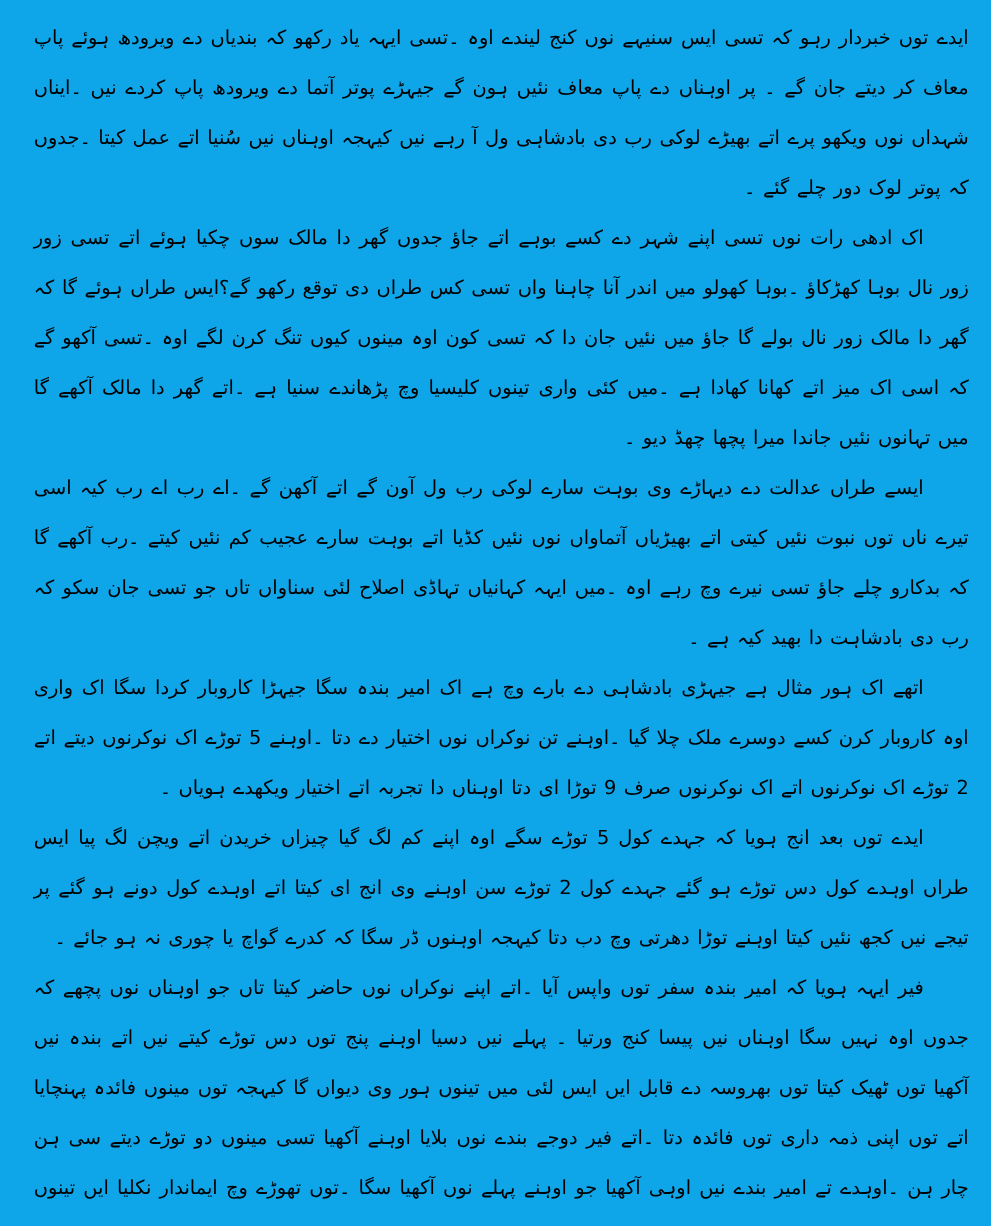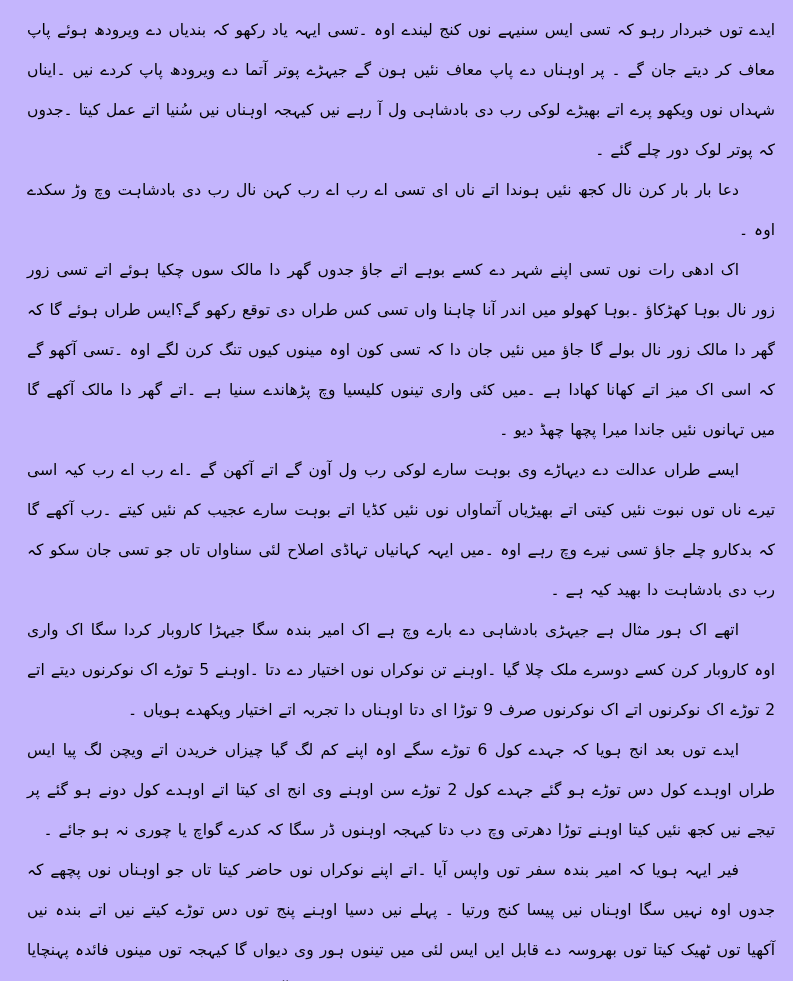--- a/index.html
+++ b/index.html
@@ -15,37 +15,36 @@
   .page {
     box-sizing: border-box;
     width: 793px;
     height: 981px;
     padding: 10px 18px 0 27px;
     direction: rtl;
     unicode-bidi: embed;
     font-family: "DejaVu Sans", sans-serif;
     font-size: 15.5px;
     color: #000000;
-    background: #c4b5fd;
+    background: #0ea5e9;
   }
   .para {
     margin: 0;
     text-align: justify;
     line-height: 40px;
     word-spacing: 1px;
   }
   .para.indent {
     text-indent: 36px;
   }
 </style>
 </head>
 <body>
 
 <div class="page" lang="pa" dir="rtl">
   <p class="para">ایدے توں خبردار رہو کہ تسی ایس سنیہے نوں کنج لیندے اوہ ۔تسی ایہہ یاد رکھو کہ بندیاں دے ویرودھ ہوئے پاپ معاف کر دیتے جان گے ۔ پر اوہناں دے پاپ معاف نئیں ہون گے جیہڑے پوتر آتما دے ویرودھ پاپ کردے نیں ۔ایناں شہداں نوں ویکھو پرے اتے بھیڑے لوکی رب دی بادشاہی ول آ رہے نیں کیہجہ اوہناں نیں سُنیا اتے عمل کیتا ۔جدوں کہ پوتر لوک دور چلے گئے ۔</p>
-  <p class="para indent">دعا بار بار کرن نال کجھ نئیں ہوندا اتے ناں ای تسی اے رب اے رب کہن نال رب دی بادشاہت وچ وڑ سکدے اوہ ۔</p>
   <p class="para indent">اک ادھی رات نوں تسی اپنے شہر دے کسے بوہے اتے جاؤ جدوں گھر دا مالک سوں چکیا ہوئے اتے تسی زور زور نال بوہا کھڑکاؤ ۔بوہا کھولو میں اندر آنا چاہنا واں تسی کس طراں دی توقع رکھو گے؟ایس طراں ہوئے گا کہ گھر دا مالک زور نال بولے گا جاؤ میں نئیں جان دا کہ تسی کون اوہ مینوں کیوں تنگ کرن لگے اوہ ۔تسی آکھو گے کہ اسی اک میز اتے کھانا کھادا ہے ۔میں کئی واری تینوں کلیسیا وچ پڑھاندے سنیا ہے ۔اتے گھر دا مالک آکھے گا میں تہانوں نئیں جاندا میرا پچھا چھڈ دیو ۔</p>
   <p class="para indent">ایسے طراں عدالت دے دیہاڑے وی بوہت سارے لوکی رب ول آون گے اتے آکھن گے ۔اے رب اے رب کیہ اسی تیرے ناں توں نبوت نئیں کیتی اتے بھیڑیاں آتماواں نوں نئیں کڈیا اتے بوہت سارے عجیب کم نئیں کیتے ۔رب آکھے گا کہ بدکارو چلے جاؤ تسی نیرے وچ رہے اوہ ۔میں ایہہ کہانیاں تہاڈی اصلاح لئی سناواں تاں جو تسی جان سکو کہ رب دی بادشاہت دا بھید کیہ ہے ۔</p>
   <p class="para indent">اتھے اک ہور مثال ہے جیہڑی بادشاہی دے بارے وچ ہے اک امیر بندہ سگا جیہڑا کاروبار کردا سگا اک واری اوہ کاروبار کرن کسے دوسرے ملک چلا گیا ۔اوہنے تن نوکراں نوں اختیار دے دتا ۔اوہنے 5 توڑے اک نوکرنوں دیتے اتے 2 توڑے اک نوکرنوں اتے اک نوکرنوں صرف 9 توڑا ای دتا اوہناں دا تجربہ اتے اختیار ویکھدے ہویاں ۔</p>
-  <p class="para indent">ایدے توں بعد انج ہویا کہ جہدے کول 6 توڑے سگے اوہ اپنے کم لگ گیا چیزاں خریدن اتے ویچن لگ پیا ایس طراں اوہدے کول دس توڑے ہو گئے جہدے کول 2 توڑے سن اوہنے وی انج ای کیتا اتے اوہدے کول دونے ہو گئے پر تیجے نیں کجھ نئیں کیتا اوہنے توڑا دھرتی وچ دب دتا کیہجہ اوہنوں ڈر سگا کہ کدرے گواچ یا چوری نہ ہو جائے ۔</p>
+  <p class="para indent">ایدے توں بعد انج ہویا کہ جہدے کول 5 توڑے سگے اوہ اپنے کم لگ گیا چیزاں خریدن اتے ویچن لگ پیا ایس طراں اوہدے کول دس توڑے ہو گئے جہدے کول 2 توڑے سن اوہنے وی انج ای کیتا اتے اوہدے کول دونے ہو گئے پر تیجے نیں کجھ نئیں کیتا اوہنے توڑا دھرتی وچ دب دتا کیہجہ اوہنوں ڈر سگا کہ کدرے گواچ یا چوری نہ ہو جائے ۔</p>
   <p class="para indent">فیر ایہہ ہویا کہ امیر بندہ سفر توں واپس آیا ۔اتے اپنے نوکراں نوں حاضر کیتا تاں جو اوہناں نوں پچھے کہ جدوں اوہ نہیں سگا اوہناں نیں پیسا کنج ورتیا ۔ پہلے نیں دسیا اوہنے پنج توں دس توڑے کیتے نیں اتے بندہ نیں آکھیا توں ٹھیک کیتا توں بھروسہ دے قابل ایں ایس لئی میں تینوں ہور وی دیواں گا کیہجہ توں مینوں فائدہ پہنچایا اتے توں اپنی ذمہ داری توں فائدہ دتا ۔اتے فیر دوجے بندے نوں بلایا اوہنے آکھیا تسی مینوں دو توڑے دیتے سی ہن چار ہن ۔اوہدے تے امیر بندے نیں اوہی آکھیا جو اوہنے پہلے نوں آکھیا سگا ۔توں تھوڑے وچ ایماندار نکلیا ایں تینوں ہور دیواں گا خوشی نال جاؤ ۔</p>
 
 </div>
 
 </body></html>

